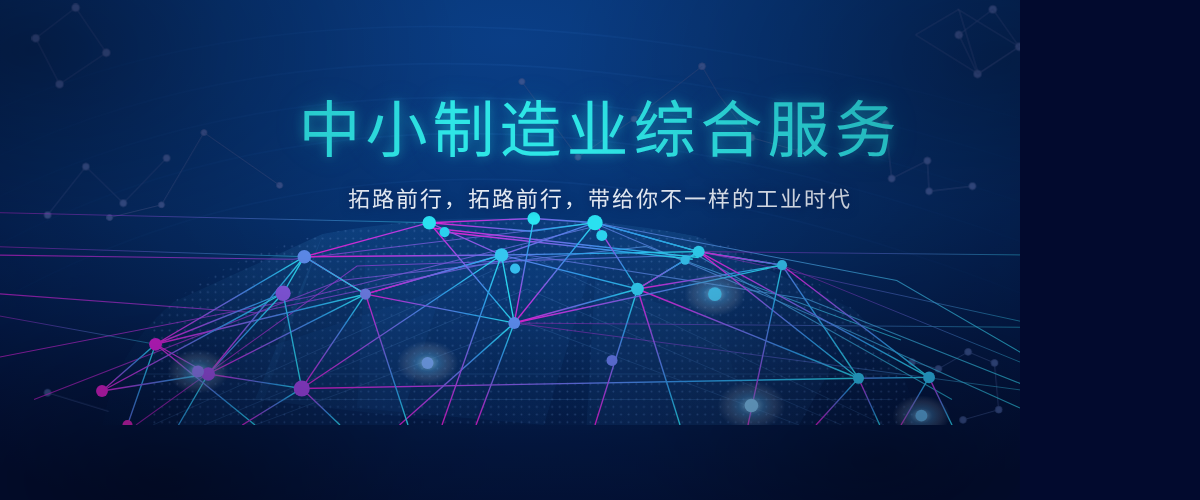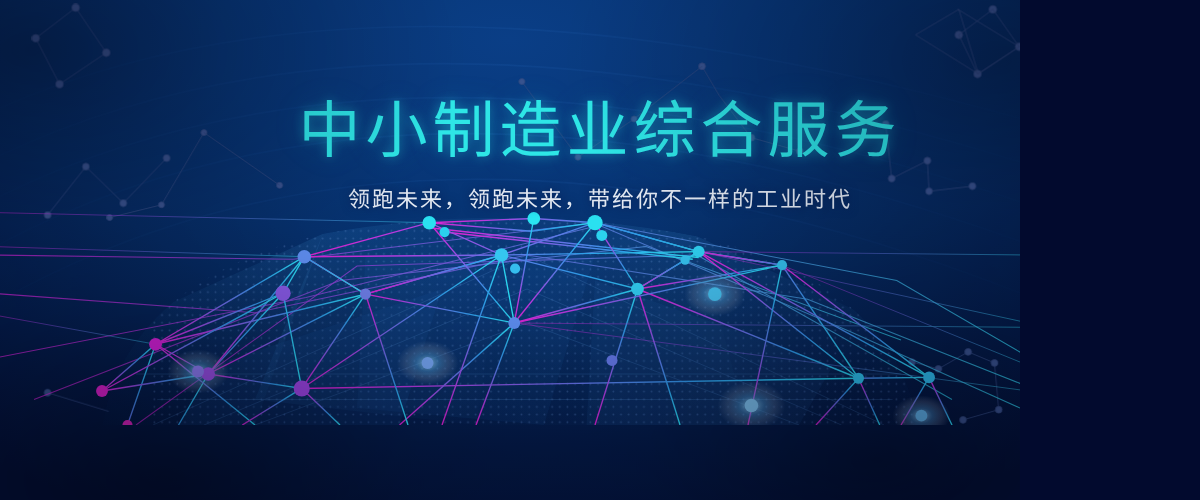--- a/index.html
+++ b/index.html
@@ -333,18 +333,18 @@
       <circle cx="233" cy="437" r="7" fill="#8f7df0"></circle>
 
       <circle cx="183" cy="405" r="7.5" fill="#d720d4"></circle>
       <circle cx="120" cy="460" r="7" fill="#e020c8"></circle>
       <circle cx="150" cy="500" r="6" fill="#e825c0"></circle>
     </g>
   </svg>
 
   <div class="text-block">
     <h1 class="title">中小制造业综合服务</h1>
-    <p class="subtitle">领跑未来，领跑未来，带给你不一样的工业时代</p>
+    <p class="subtitle">拓路前行，拓路前行，带给你不一样的工业时代</p>
   </div>
 
   <div class="bg-vignette" style="pointer-events:none; z-index:50; mix-blend-mode:multiply; opacity:.55"></div>
 
 </div>
 
 </body></html>

